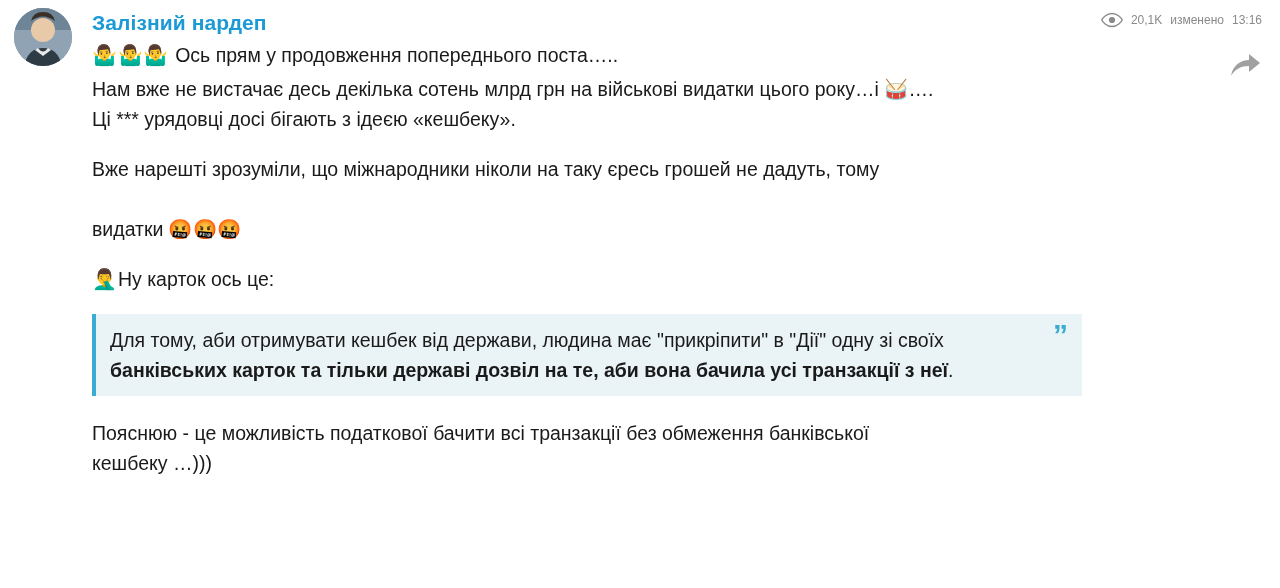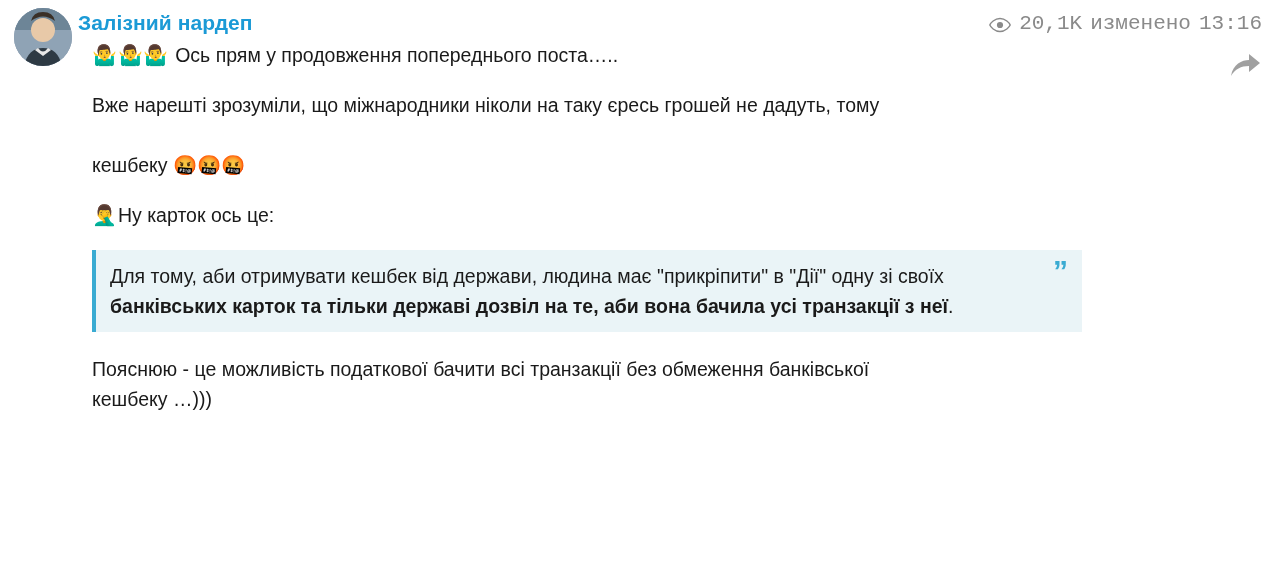--- a/index.html
+++ b/index.html
@@ -24,44 +24,43 @@
     top: 8px;
     width: 58px;
     height: 58px;
     border-radius: 50%;
     overflow: hidden;
     background: #7a8fa6;
   }
   .avatar svg { display: block; }
   .header {
     position: absolute;
-    left: 78px;
+    left: 92px;
     top: 10px;
     right: 10px;
     height: 30px;
   }
   .channel-name {
     color: #1b9ad6;
     font-size: 21px;
     font-weight: bold;
     letter-spacing: 0.1px;
     line-height: 26px;
     white-space: nowrap;
   }
   .meta {
     position: absolute;
     right: 18px;
     top: 12px;
     display: flex;
     align-items: center;
     gap: 8px;
     color: #8a8a8a;
-    font-size: 21px;
+    font-size: 12px;
     white-space: nowrap;
-    font-family: Liberation Mono, monospace;
   }
   .eye-icon { display: inline-block; width: 22px; height: 16px; }
   .views { color: #8a8a8a; }
   .edited { color: #8a8a8a; }
   .time { color: #8a8a8a; }
   .share-btn {
     position: absolute;
     right: 18px;
     top: 52px;
     width: 34px;
@@ -71,21 +70,21 @@
   .body {
     position: absolute;
     left: 92px;
     top: 40px;
     width: 1010px;
     font-size: 19.5px;
     line-height: 30px;
     color: #1a1a1a;
   }
   .para { margin: 0 0 20px 0; }
-  .para.first { margin-bottom: 20px; }
+  .para.first { margin-bottom: 4px; }
   .emoji { font-size: 20px; letter-spacing: 1px; }
   .quote {
     position: relative;
     background: #eaf4f7;
     border-left: 4px solid #3aabd2;
     padding: 11px 52px 11px 14px;
     margin: 0 0 22px 0;
     width: 990px;
     line-height: 30px;
   }
@@ -137,25 +136,29 @@
       <path d="M3 24 C5 12 14 8 21 8 L21 2 L32 11 L21 20 L21 14 C13 14 7 17 3 24 z" fill="#a0a0a0"></path>
     </svg>
   </div>
 
   <div class="body">
 
     <p class="para first">
       <span class="emoji">🤷‍♂️🤷‍♂️🤷‍♂️</span><span> Ось прям у продовження попереднього поста…..</span>
     </p>
 
+    <p class="para">
+      <span>Нам вже не вистачає десь декілька сотень млрд грн на військові видатки цього року…і 🥁….</span><br>
+      <span>Ці *** урядовці досі бігають з ідеєю «кешбеку».</span>
+    </p>
 
     <p class="para">
       <span>Вже нарешті зрозуміли, що міжнародники ніколи на таку єресь грошей не дадуть, тому</span><br>
       <br>
-      <span>кешбеку 🤬🤬🤬</span>
+      <span>видатки 🤬🤬🤬</span>
     </p>
 
 
     <p class="para">
       <span class="emoji">🤦‍♂️</span><span>Ну карток ось це:</span>
     </p>
 
     <div class="quote">
       <span class="quote-mark">”</span>
       <span>Для тому, аби отримувати кешбек від держави, людина має "прикріпити" в "Дії" одну зі своїх </span><b>банківських карток та тільки державі дозвіл на те, аби вона бачила усі транзакції з не</b><b>ї</b><span>.</span>

